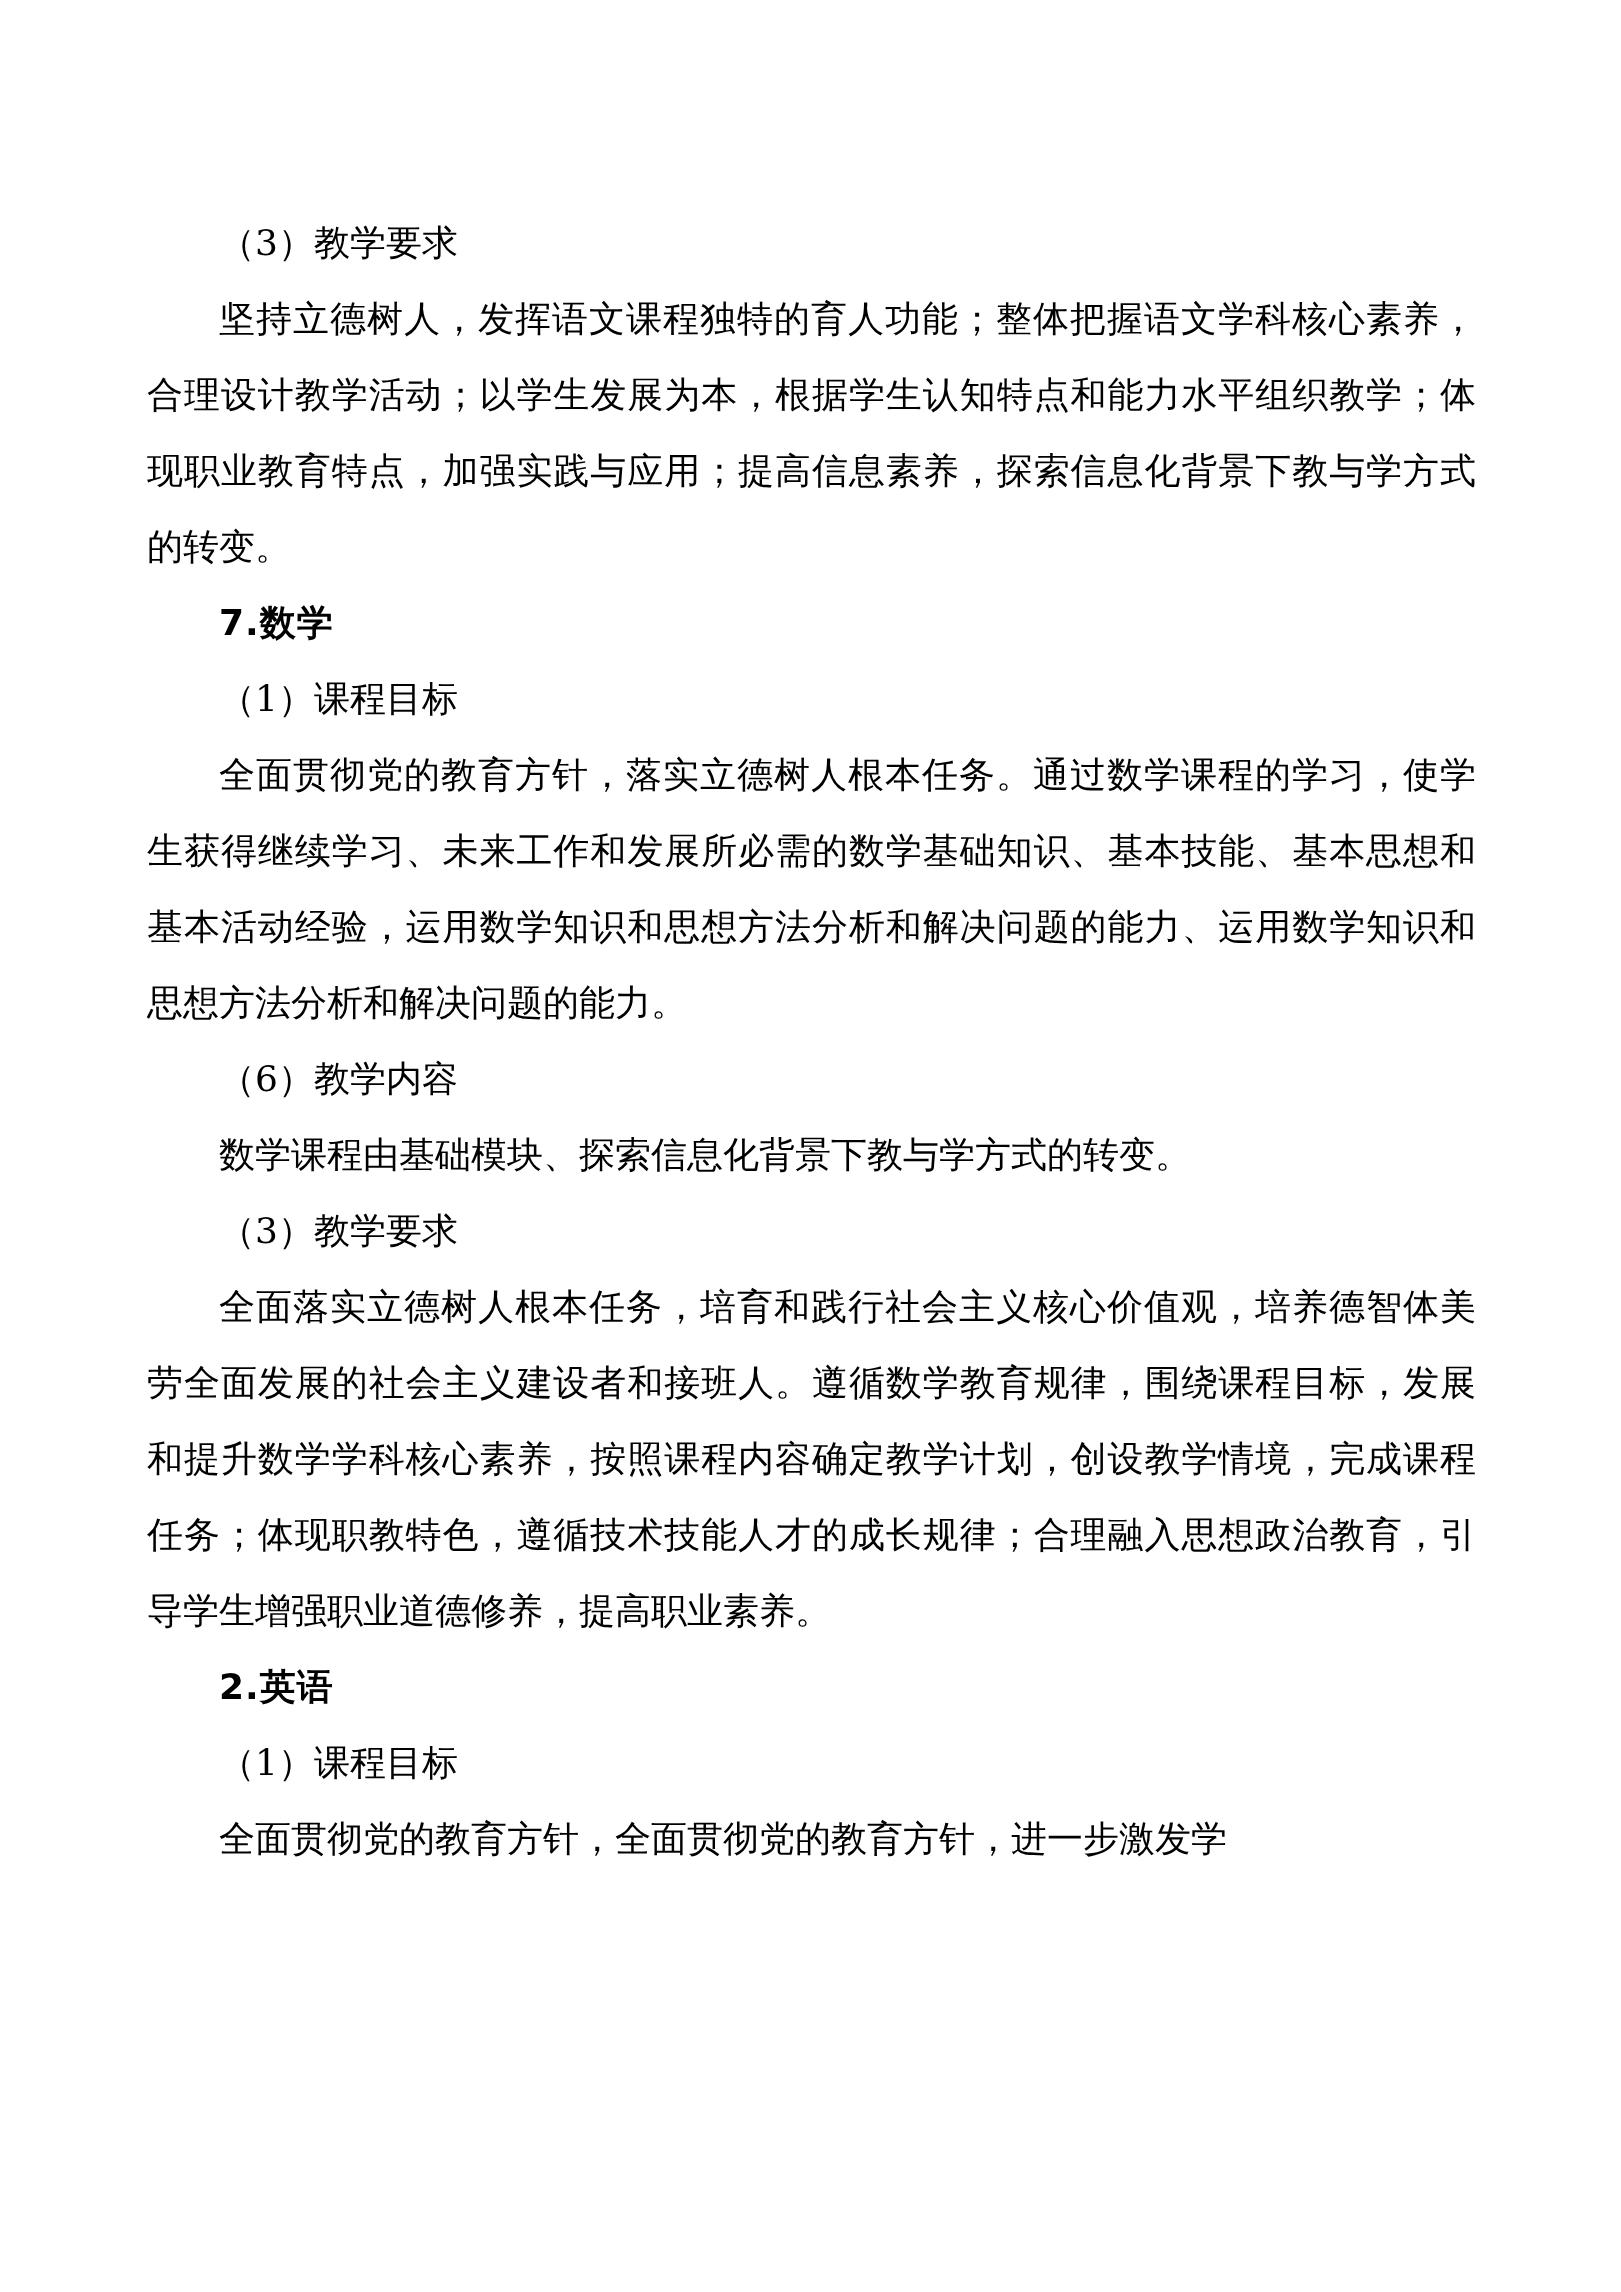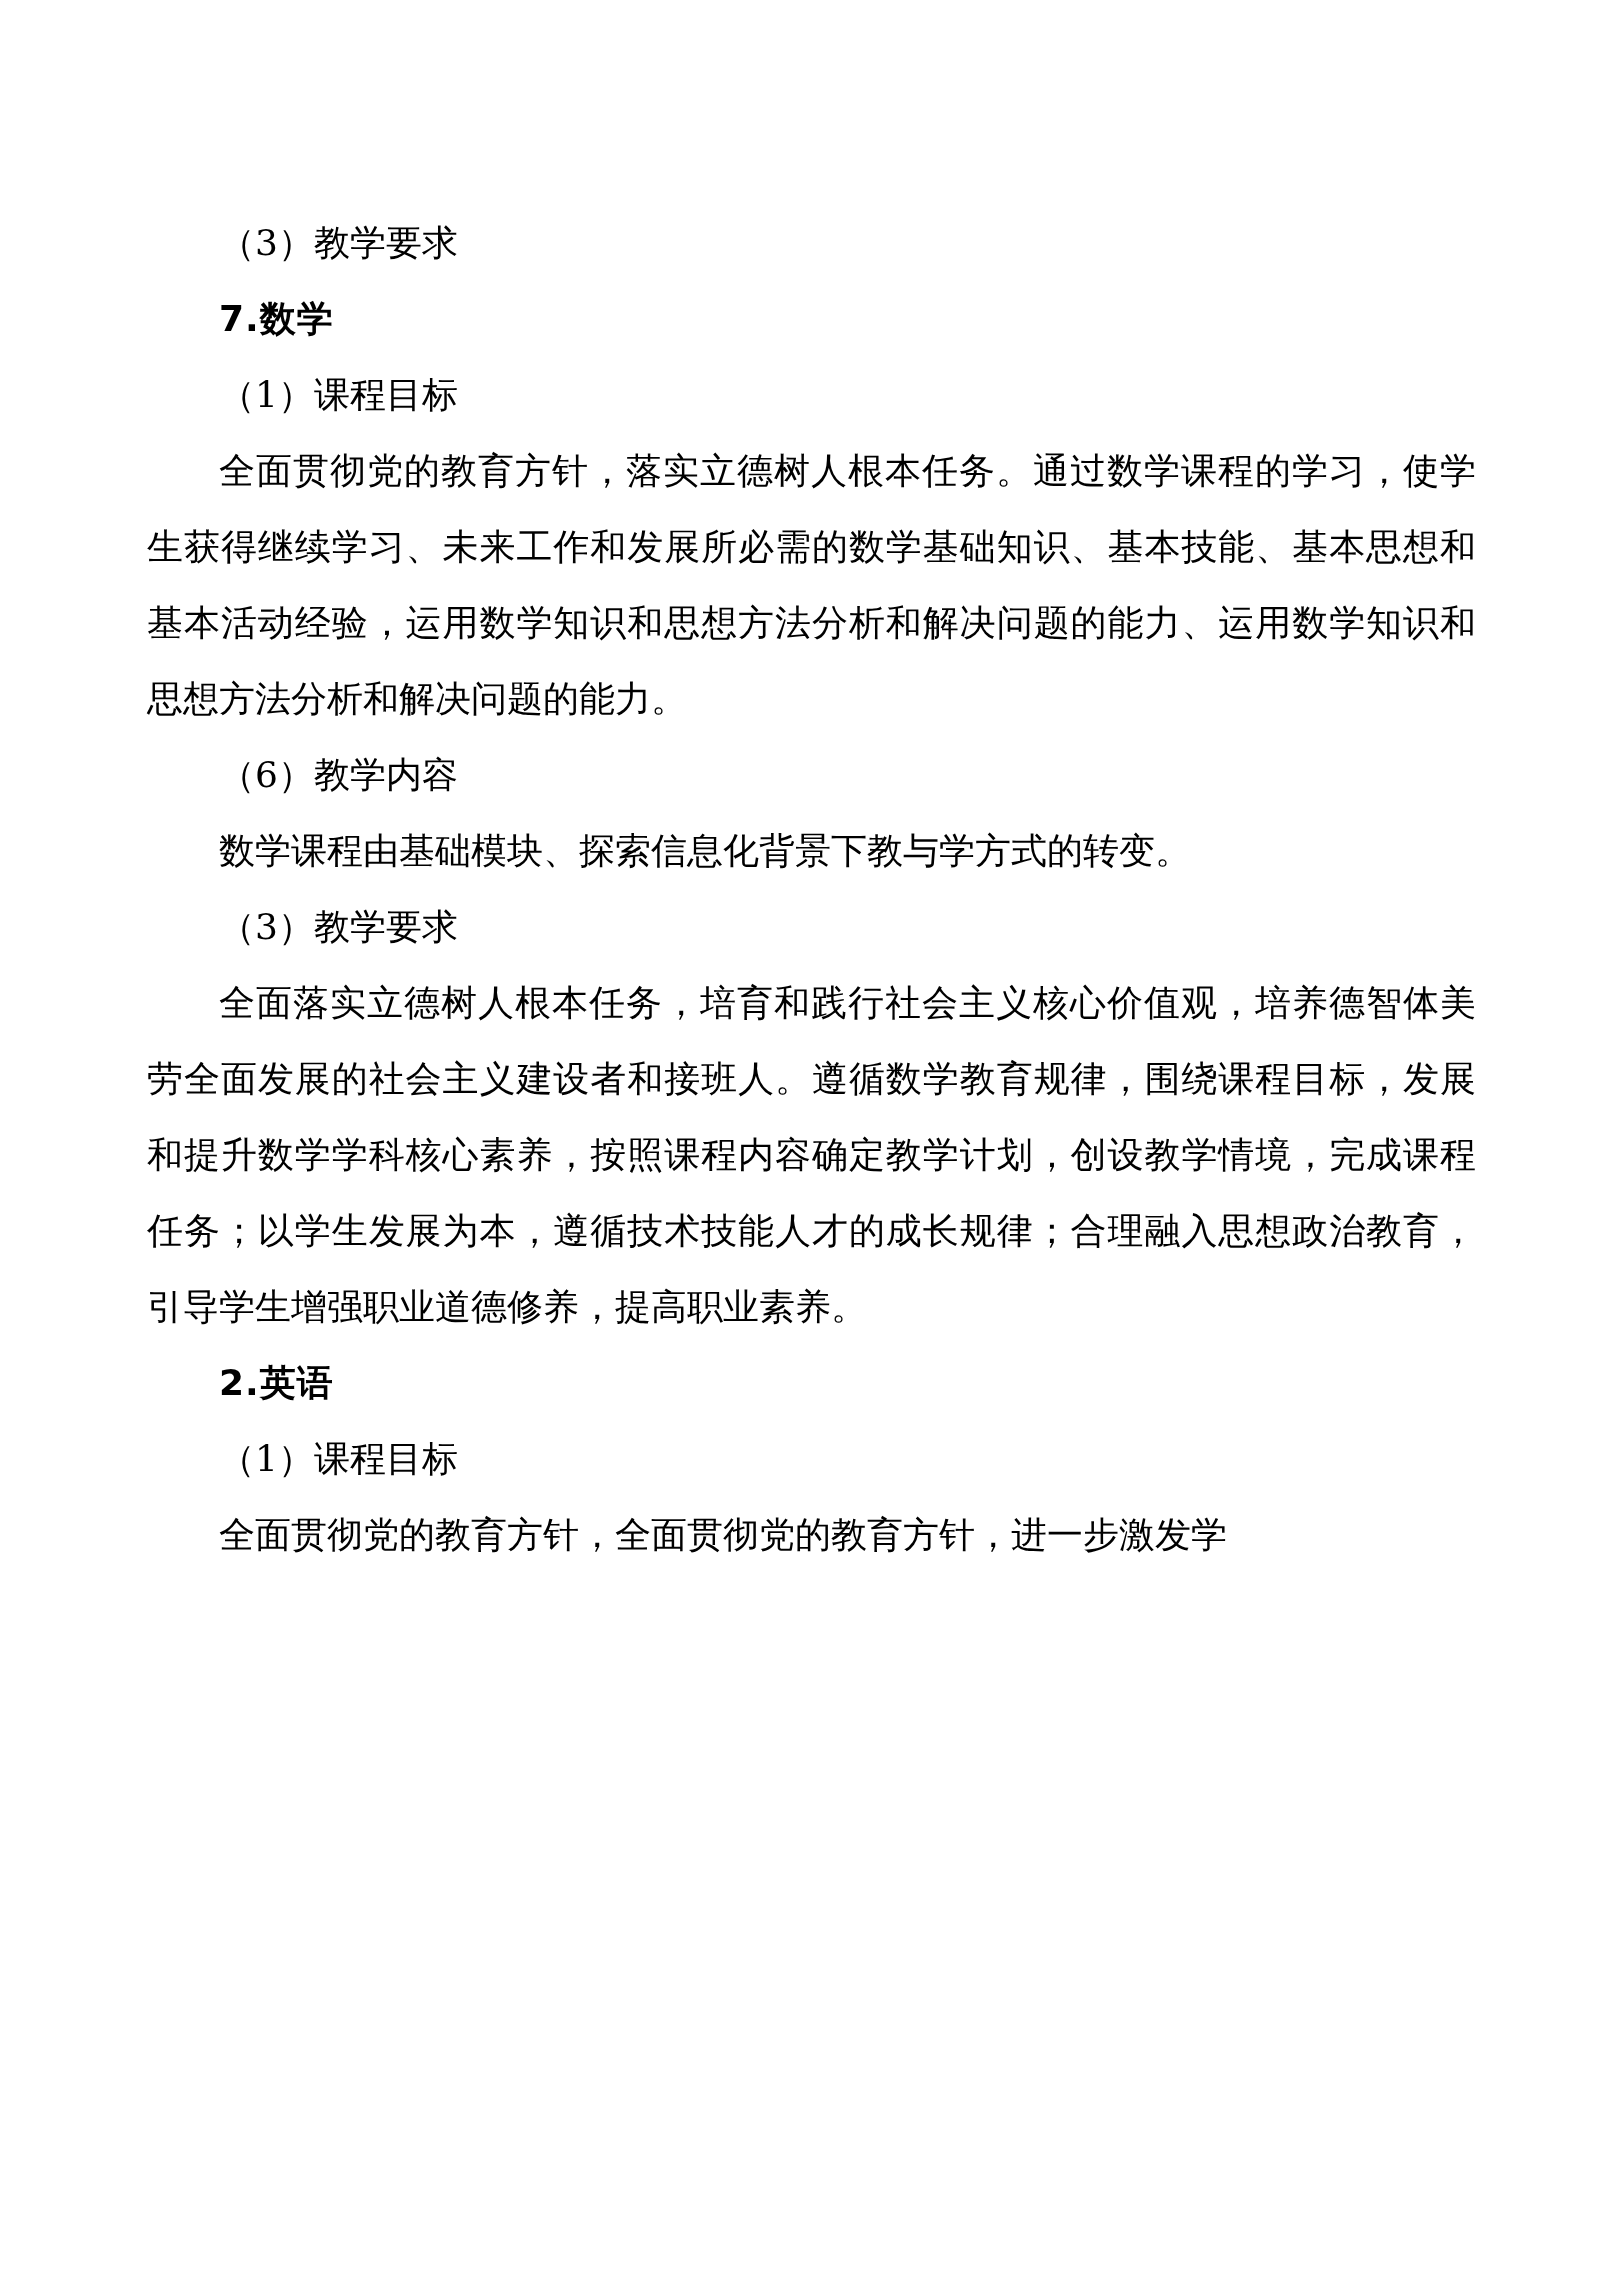--- a/index.html
+++ b/index.html
@@ -40,25 +40,26 @@
   .doc p.paragraph {
     font-weight: normal;
   }
 </style>
 </head>
 <body>
 
 <div class="page">
   <div class="doc">
       <p class="subheading">（3）教学要求</p>
+      <p class="paragraph">坚持立德树人，发挥语文课程独特的育人功能；整体把握语文学科核心素养，合理设计教学活动；以学生发展为本，根据学生认知特点和能力水平组织教学；体现职业教育特点，加强实践与应用；提高信息素养，探索信息化背景下教与学方式的转变。</p>
       <p class="heading">7.数学</p>
       <p class="subheading">（1）课程目标</p>
       <p class="paragraph">全面贯彻党的教育方针，落实立德树人根本任务。通过数学课程的学习，使学生获得继续学习、未来工作和发展所必需的数学基础知识、基本技能、基本思想和基本活动经验，运用数学知识和思想方法分析和解决问题的能力、运用数学知识和思想方法分析和解决问题的能力。</p>
       <p class="subheading">（6）教学内容</p>
       <p class="paragraph">数学课程由基础模块、探索信息化背景下教与学方式的转变。</p>
       <p class="subheading">（3）教学要求</p>
-      <p class="paragraph">全面落实立德树人根本任务，培育和践行社会主义核心价值观，培养德智体美劳全面发展的社会主义建设者和接班人。遵循数学教育规律，围绕课程目标，发展和提升数学学科核心素养，按照课程内容确定教学计划，创设教学情境，完成课程任务；以学生发展为本，遵循技术技能人才的成长规律；合理融入思想政治教育，引导学生增强职业道德修养，提高职业素养。</p>
+      <p class="paragraph">全面落实立德树人根本任务，培育和践行社会主义核心价值观，培养德智体美劳全面发展的社会主义建设者和接班人。遵循数学教育规律，围绕课程目标，发展和提升数学学科核心素养，按照课程内容确定教学计划，创设教学情境，完成课程任务；体现职教特色，遵循技术技能人才的成长规律；合理融入思想政治教育，引导学生增强职业道德修养，提高职业素养。</p>
       <p class="heading">2.英语</p>
       <p class="subheading">（1）课程目标</p>
       <p class="paragraph">全面贯彻党的教育方针，全面贯彻党的教育方针，进一步激发学</p>
     </div>
 </div>
 
 
 </body></html>

